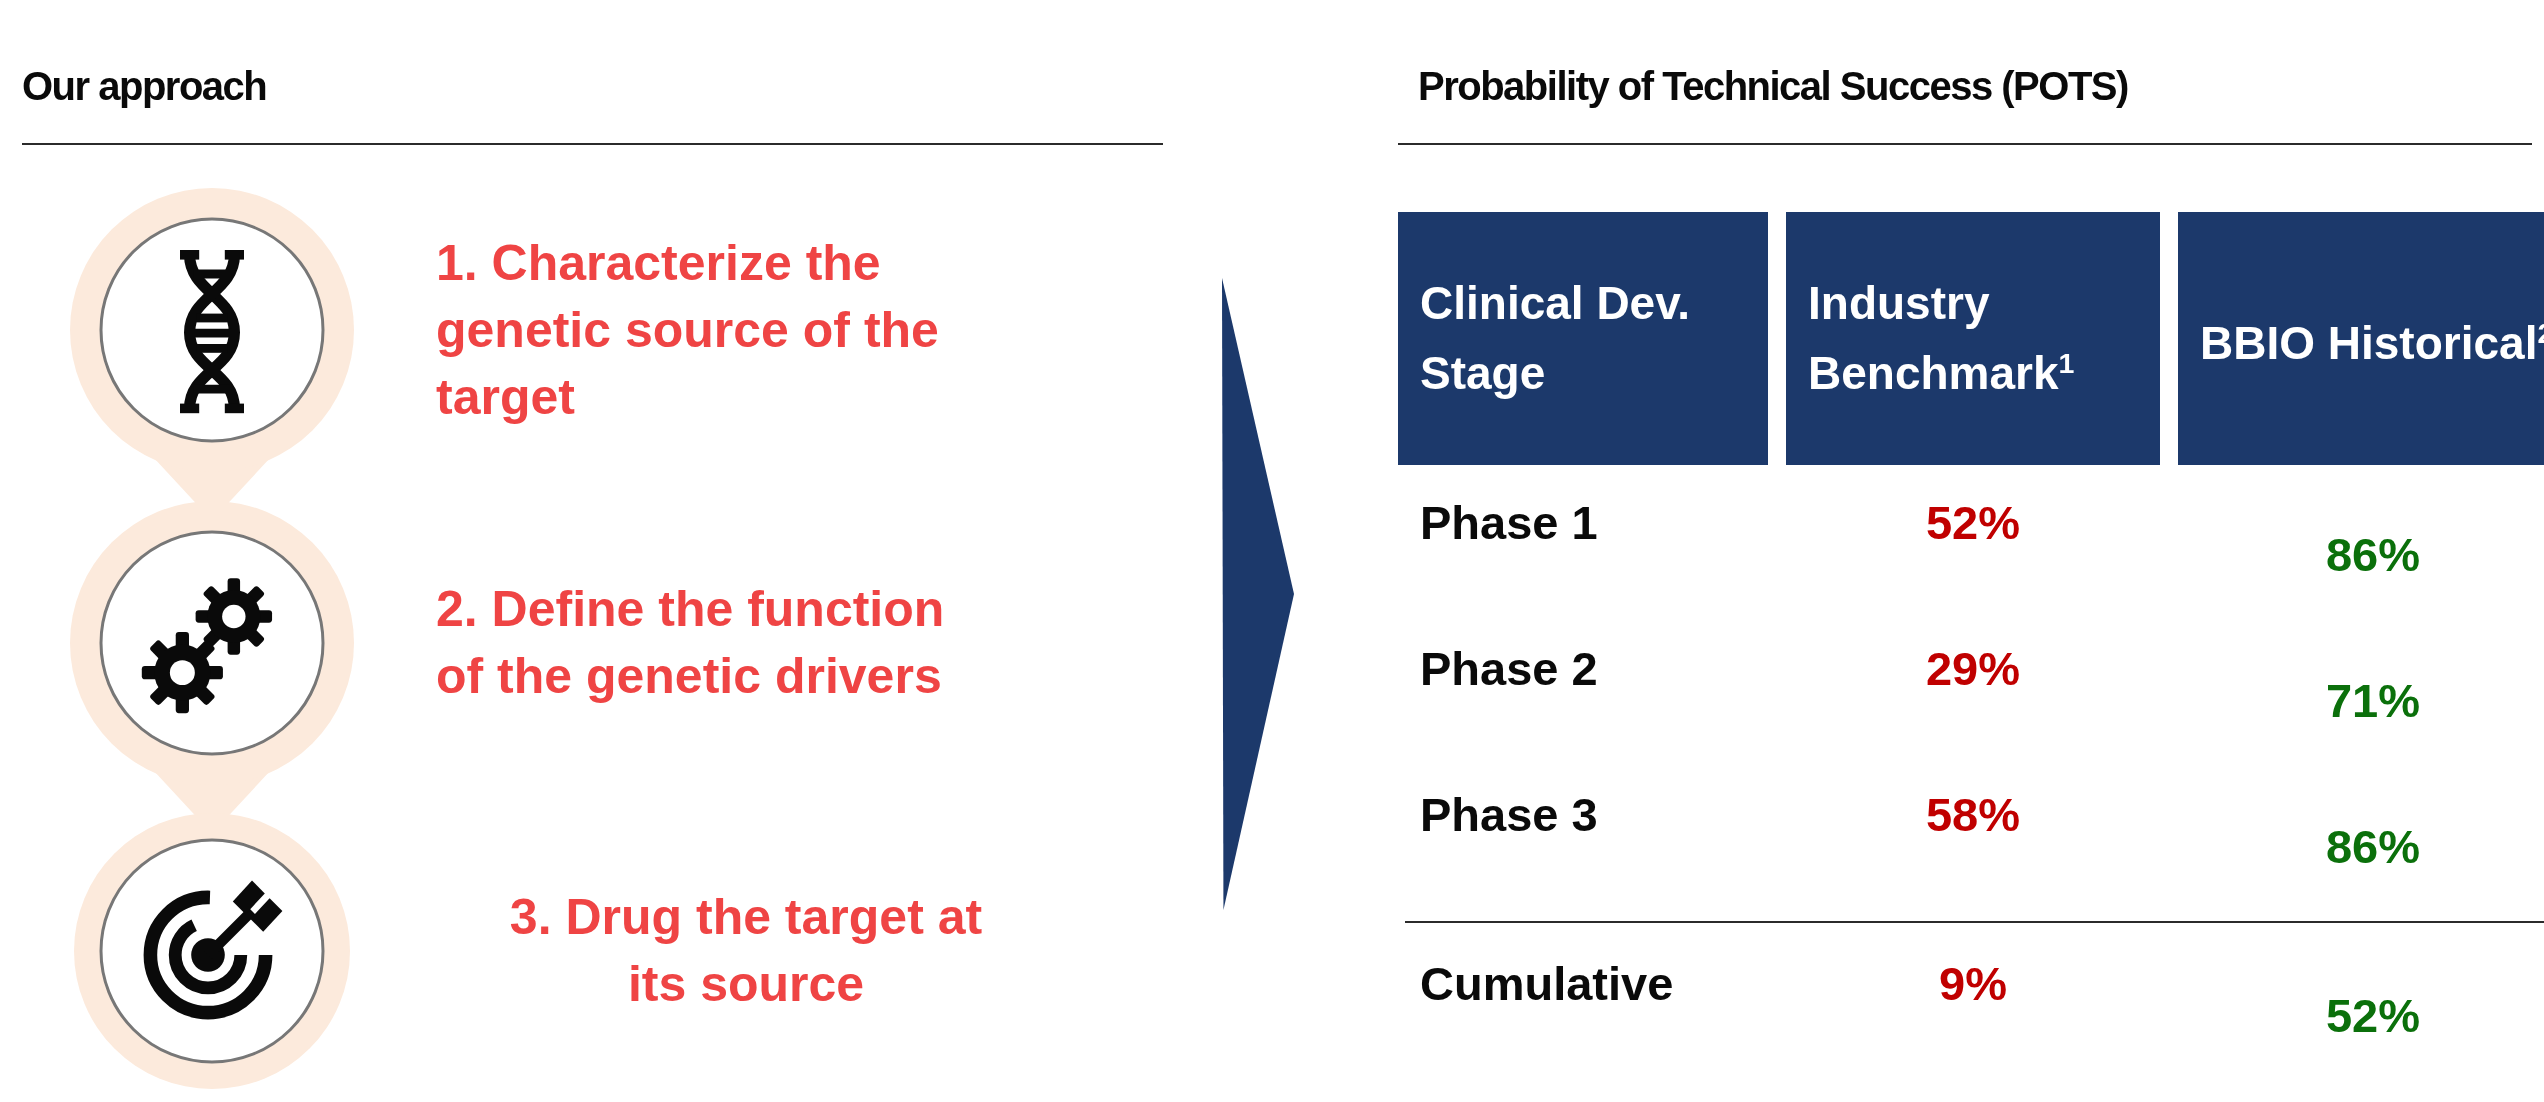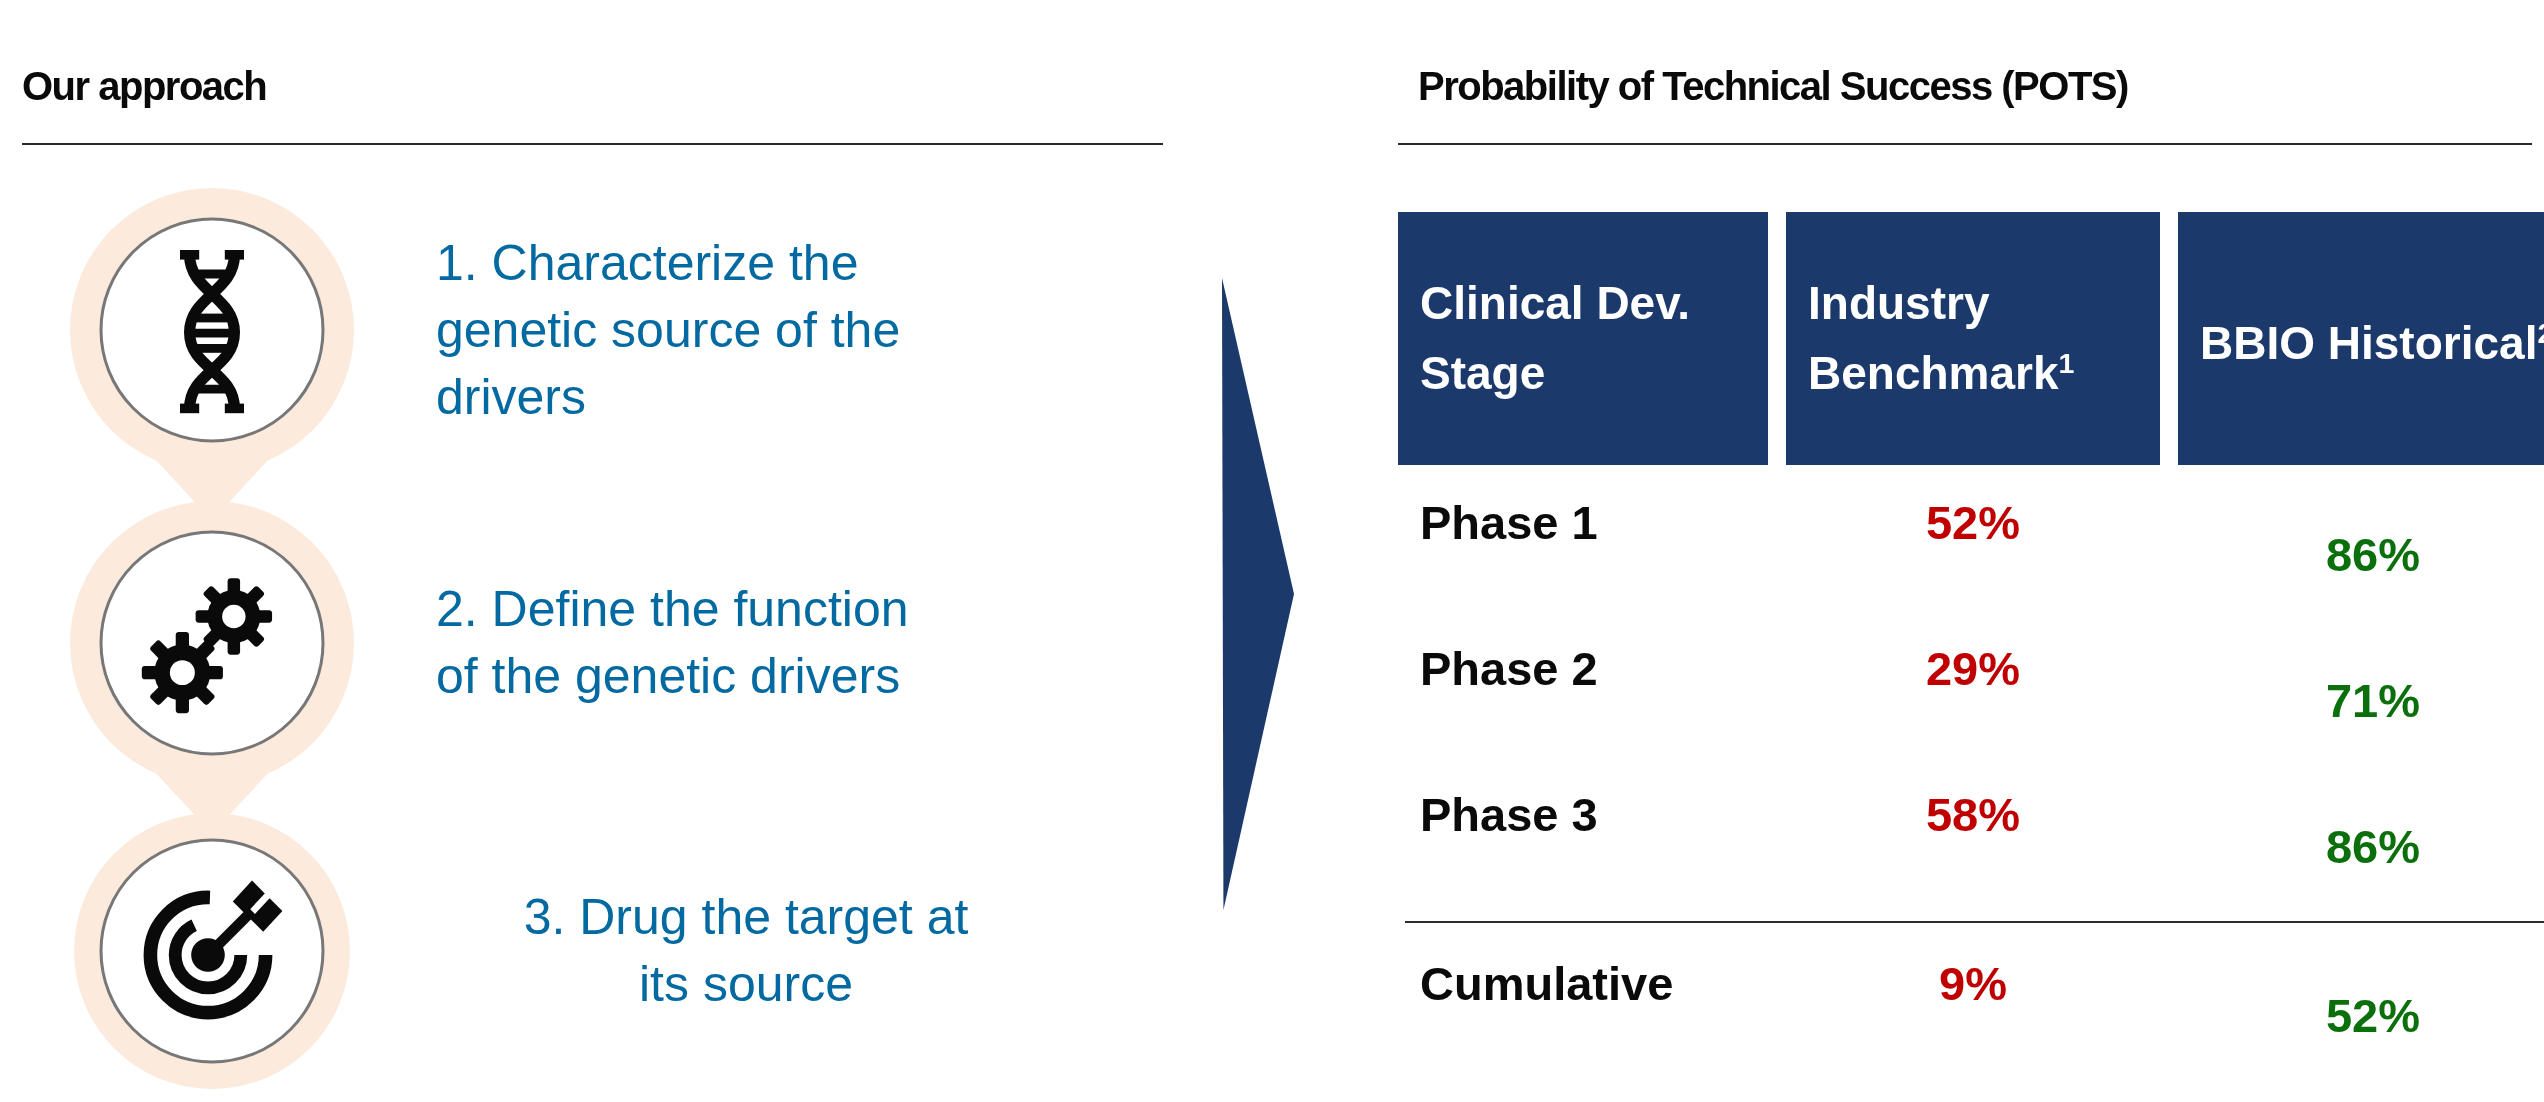--- a/index.html
+++ b/index.html
@@ -11,21 +11,21 @@
   
   .section-title{
     font-size:40px;font-weight:bold;letter-spacing:-1.5px;color:#0a0a0a;
     white-space:nowrap;line-height:60px;
   }
   .title-rule{height:2px;background:#2b2b2b;}
   
   .step-icon-svg{position:absolute;left:67px;}
   .step-text{
     position:absolute;left:436px;width:620px;
-    font-size:50px;line-height:67px;color:#0369a1;font-weight:normal;
+    font-size:50px;line-height:67px;color:#ef4444;font-weight:bold;
   }
   
   .flow-arrow{
     position:absolute;left:1222px;top:278px;width:72px;height:632px;
     background:#1C396B;
     -webkit-clip-path:polygon(0% 0%, 100% 50%, 2% 100%);
     clip-path:polygon(0% 0%, 100% 50%, 2% 100%);
   }
   
   .pots-table{
@@ -72,21 +72,21 @@
     <line x1="27" y1="30" x2="73" y2="30" stroke-width="11"></line>
     <line x1="31" y1="85" x2="69" y2="85" stroke-width="11"></line>
     <line x1="25" y1="104" x2="75" y2="104" stroke-width="11"></line>
     <line x1="31" y1="123" x2="69" y2="123" stroke-width="11"></line>
     <line x1="27" y1="174" x2="73" y2="174" stroke-width="11"></line>
   </g>
 </svg>
 <div class="step-text" style="top:230px;">
   <div>1. Characterize the</div>
   <div>genetic source of the</div>
-  <div>drivers</div>
+  <div>target</div>
 </div>
 
 <svg class="step-icon-svg" style="top:501px;" width="290" height="330" viewBox="0 0 290 330">
   <path d="M 74,256 L 216,256 L 153,324 Q 145,332 137,324 Z" fill="#FCEADC"></path>
   <circle cx="145" cy="142" r="142" fill="#FCEADC"></circle>
   <circle cx="145" cy="142" r="111" fill="#ffffff" stroke="#777777" stroke-width="3"></circle>
   <g transform="translate(67,64) scale(0.78)">
     <g transform="translate(128,66)" fill="#0a0a0a">
       <g>
         <rect x="-8" y="-49" width="16" height="22" rx="4"></rect>

